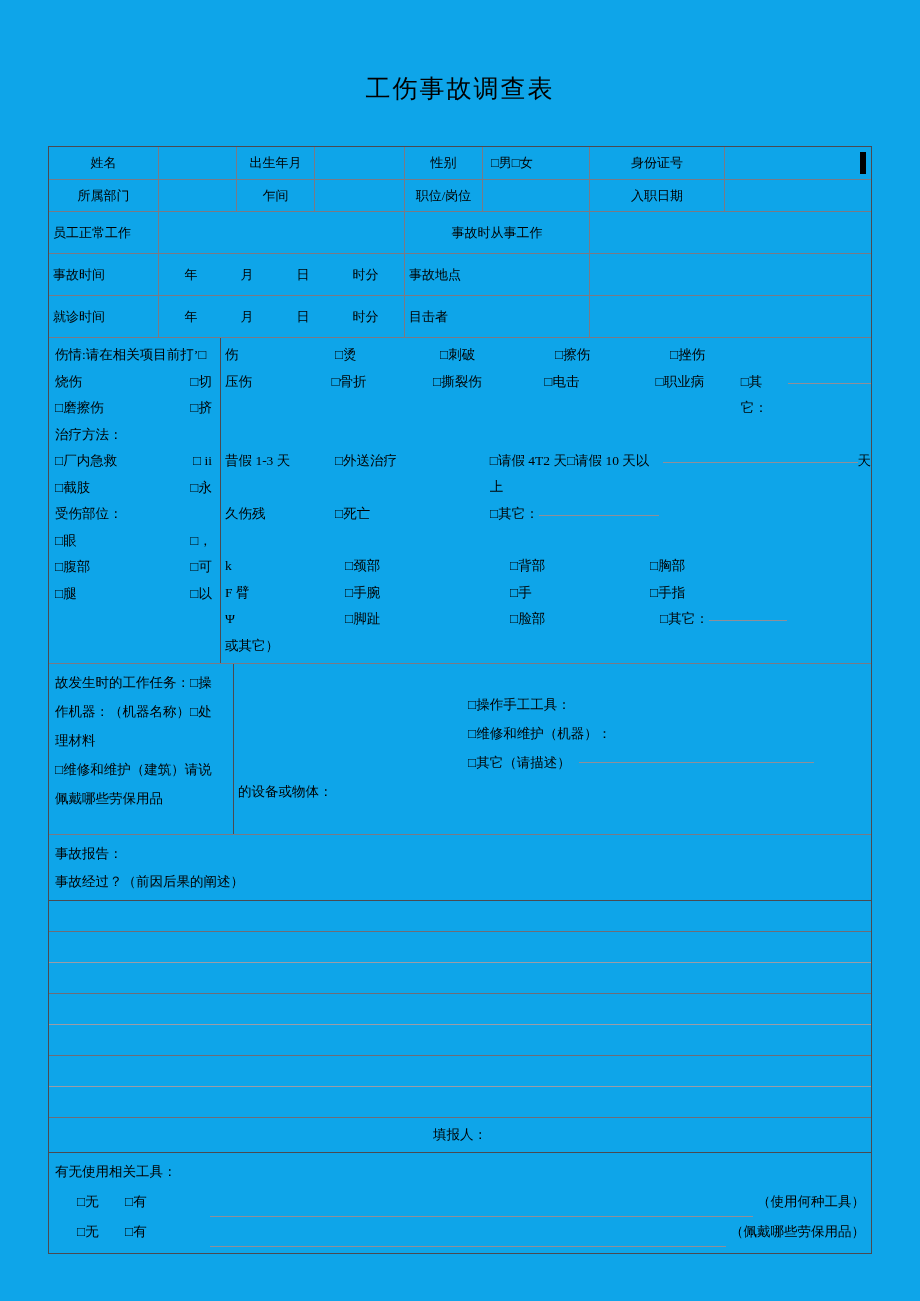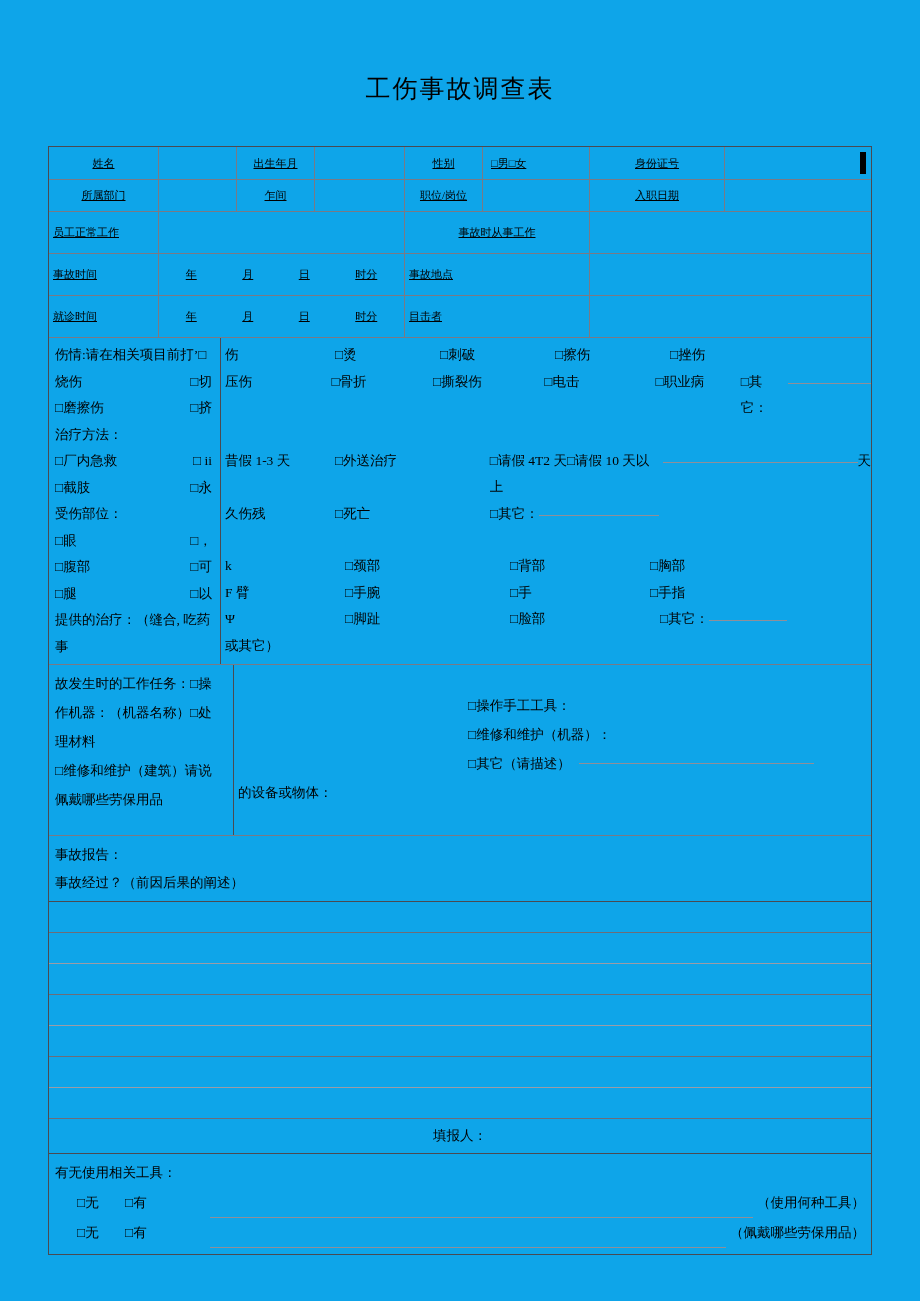--- a/index.html
+++ b/index.html
@@ -23,26 +23,25 @@
     border-left:1px solid #4a4a52;
     border-right:1px solid #4a4a52;
     border-top:1px solid #4a4a52;
     box-sizing:border-box;
   }
 
   .row{display:flex;border-bottom:1px solid #7a7a85;box-sizing:border-box;}
   .cell{
     box-sizing:border-box;
     border-right:1px solid #7a7a85;
-    font-size:11px;
+    font-size:13px;
     display:flex;align-items:center;
     padding:0 4px;
     overflow:hidden;
     white-space:nowrap;
-    text-decoration:underline;
   }
   .cell:last-child{border-right:none;}
   .cell.c{justify-content:center;}
   .cell.l{justify-content:flex-start;}
 
   
   .r1{height:33px;}
   .r2{height:32px;}
   .r3{height:42px;}
   .r4{height:42px;justify-content:center;}
@@ -188,21 +187,20 @@
         </div>
         <div class="lz">
           <span>□腹部</span>
           <span>□可</span>
         </div>
         <div class="lz">
           <span>□腿</span>
           <span>□以</span>
         </div>
 
-        <div>提供的治疗：（缝合, 吃药事</div>
       </div>
 
       <div class="blk-right">
 
         <div class="rowline">
           <span style="width:110px">伤</span>
           <span style="width:105px">□烫</span>
           <span style="width:115px">□刺破</span>
           <span style="width:115px">□擦伤</span>
           <span style="width:110px">□挫伤</span>

